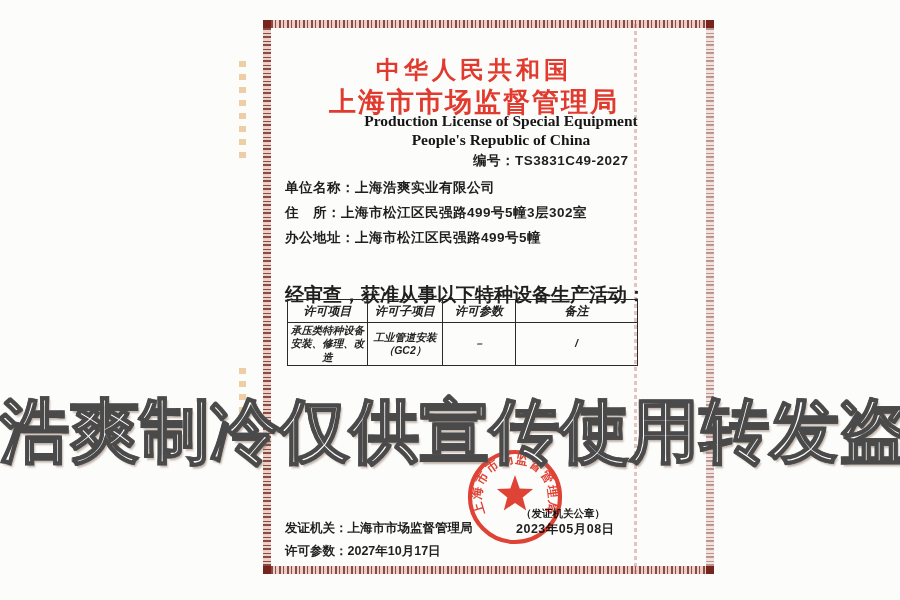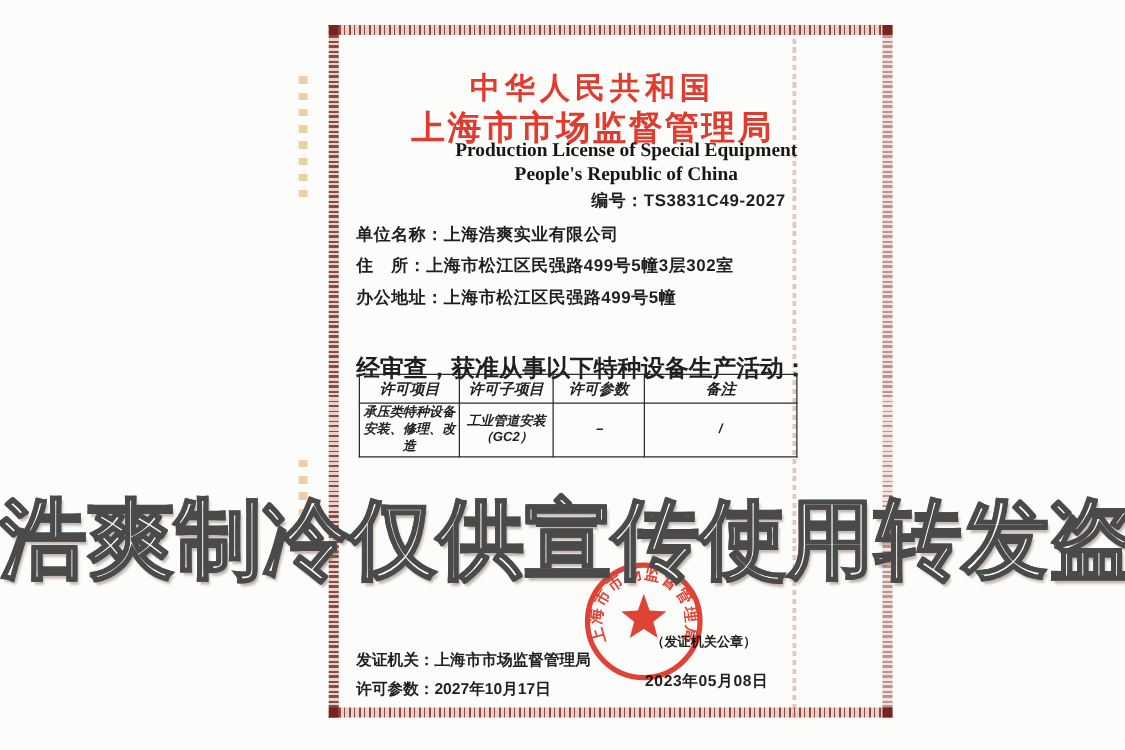--- a/index.html
+++ b/index.html
@@ -54,21 +54,21 @@
   #license-table th{height:20px;font-size:12px;font-weight:bold;}
   #license-table td{height:40px;font-size:10.5px;font-weight:bold;line-height:1.25;}
   .colw0{width:75px;} .colw1{width:70px;} .colw2{width:68px;margin-top:27px;} .colw3{width:117px;}
 
   
   .footer-row{position:absolute;left:285px;font-size:12.5px;font-weight:bold;white-space:nowrap;}
   #issuer-row{top:520px;} #validity-row{top:543px;}
 
   
   #seal-note{position:absolute;left:521px;top:507px;font-size:10.5px;font-weight:bold;}
-  #seal-date{position:absolute;left:516px;top:521px;font-size:12.5px;font-weight:bold;letter-spacing:.5px;margin-top:16px;}
+  #seal-date{position:absolute;left:516px;top:521px;font-size:12.5px;font-weight:bold;letter-spacing:.5px;}
   #official-seal{position:absolute;left:457px;top:439px;width:116px;height:116px;
       mix-blend-mode:multiply;opacity:.92;z-index:3;}
 
   
   #watermark{position:absolute;left:0;top:399px;width:900px;height:68px;z-index:5;
       text-align:center;white-space:nowrap;font-size:69px;line-height:66px;font-weight:bold;
       color:#ffffff;-webkit-text-stroke:1.8px #4a4a4a;letter-spacing:1px;
       text-shadow:2px 3px 2px rgba(120,95,80,.45),-1px -1px 0 #5a5a5a,1px -1px 0 #5a5a5a,-1px 1px 0 #5a5a5a,1px 1px 0 #5a5a5a;}
 </style>
 </head>

